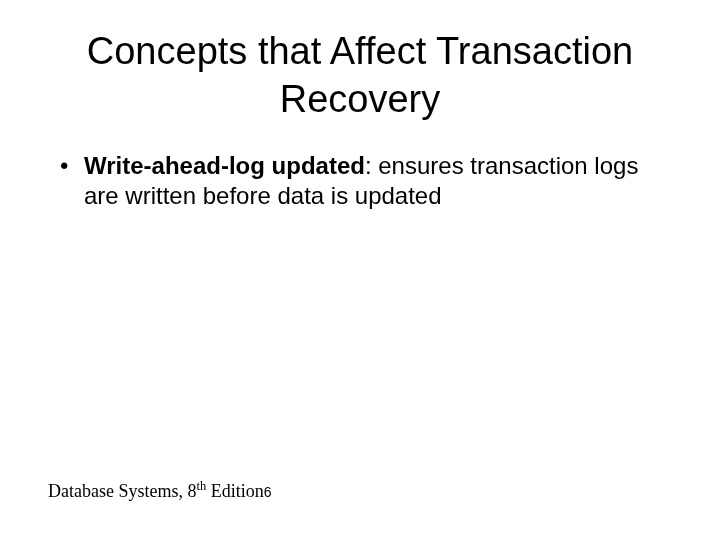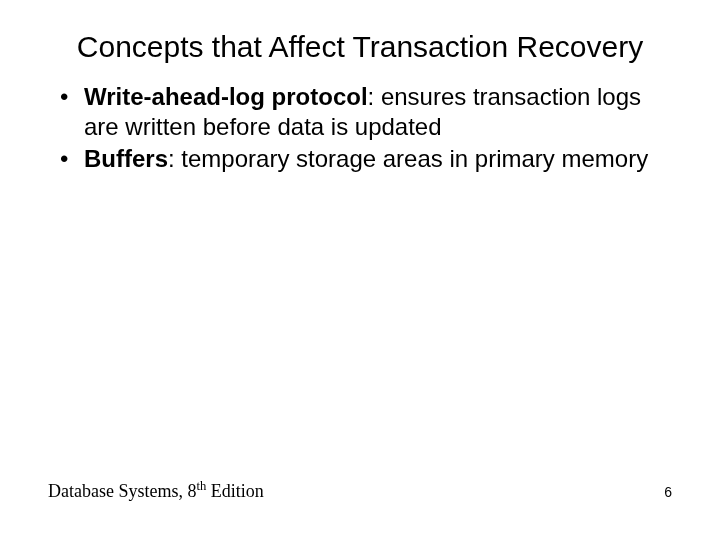--- a/index.html
+++ b/index.html
@@ -6,24 +6,24 @@
   html, body { width: 720px; height: 540px; }
   body {
     font-family: Arial, Helvetica, sans-serif;
     background: #fff;
     color: #000;
     position: relative;
     padding: 28px 48px 0 48px;
   }
   .title {
     text-align: center;
-    font-size: 30px;
+    font-size: 38px;
     font-weight: 400;
     line-height: 1.25;
-    margin-bottom: 16px;
+    margin-bottom: 28px;
     padding: 0 20px;
   }
   .bullets {
     list-style: none;
     font-size: 24px;
     line-height: 1.25;
     padding-left: 8px;
   }
   .bullets > li {
     position: relative;
@@ -37,44 +37,40 @@
     top: 0;
     font-size: 24px;
   }
   .term { font-weight: 700; }
   .footer {
     position: absolute;
     left: 48px;
     right: 48px;
     bottom: 38px;
     display: flex;
-    justify-content: space-between;
     align-items: baseline;
   }
   .footer-left {
     font-family: "Times New Roman", Times, serif;
     font-size: 18px;
   }
   .footer-left sup { font-size: 0.7em; }
   .footer-right {
     font-size: 14px;
     color: #000;
   }
 </style>
 </head>
 <body>
 
 <h1 class="title">Concepts that Affect Transaction Recovery</h1>
 
 <ul class="bullets">
   <li>
-    <span class="term">Write-ahead-log protocol</span><span>: ensures transaction logs are written before data is updated</span>
-  </li>
-  <li>
-    <span class="term">Buffers</span><span>: temporary storage areas in primary memory</span>
+    <span class="term">Write-ahead-log updated</span><span>: ensures transaction logs are written before data is updated</span>
   </li>
 </ul>
 
 <div class="footer">
   <div class="footer-left">
     <span>Database Systems, 8</span><sup>th</sup><span> Edition</span>
   </div>
   <div class="footer-right">6</div>
 </div>
 

